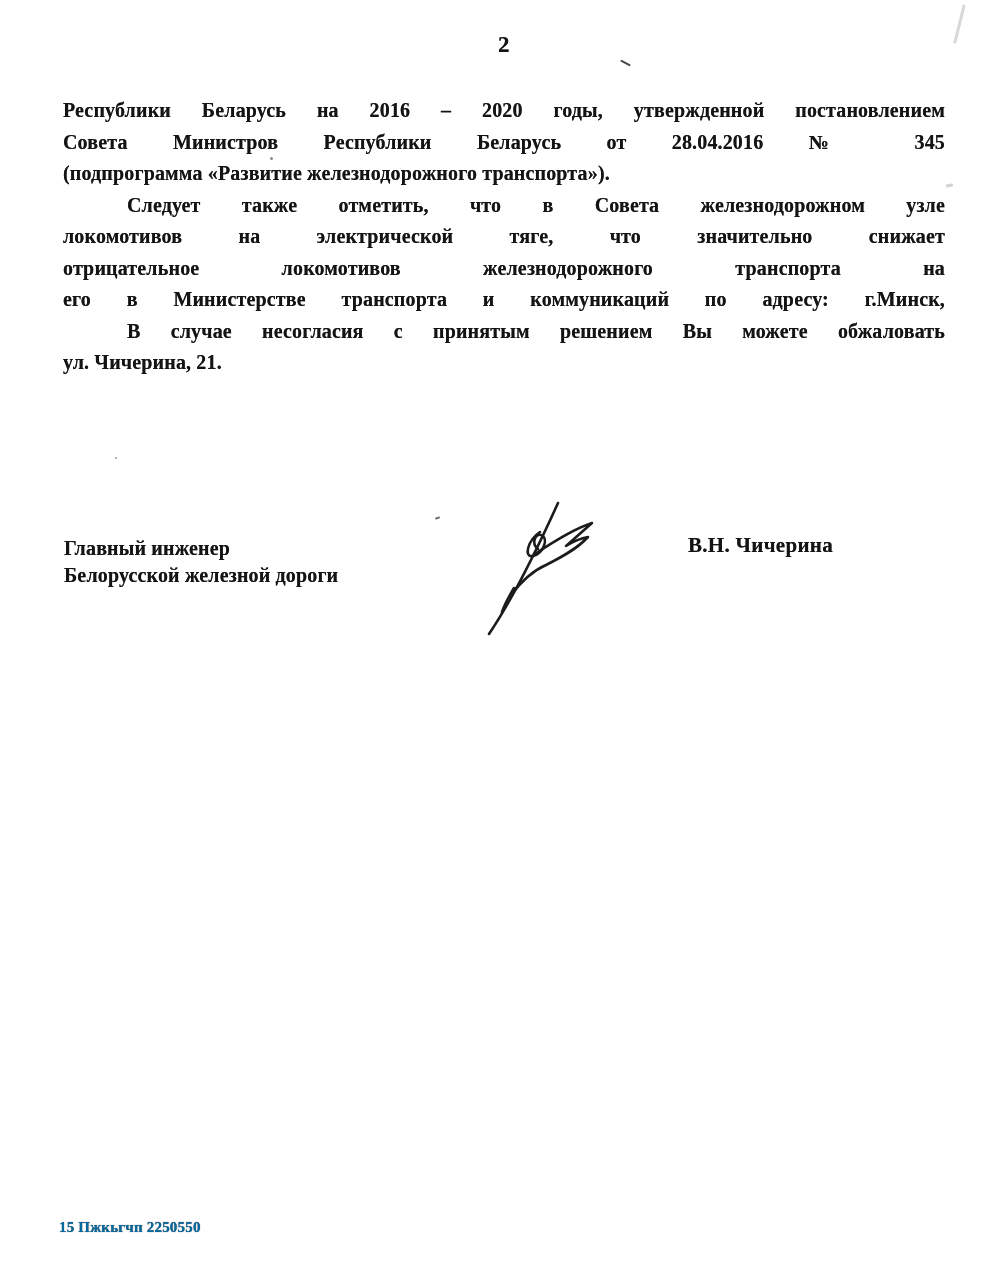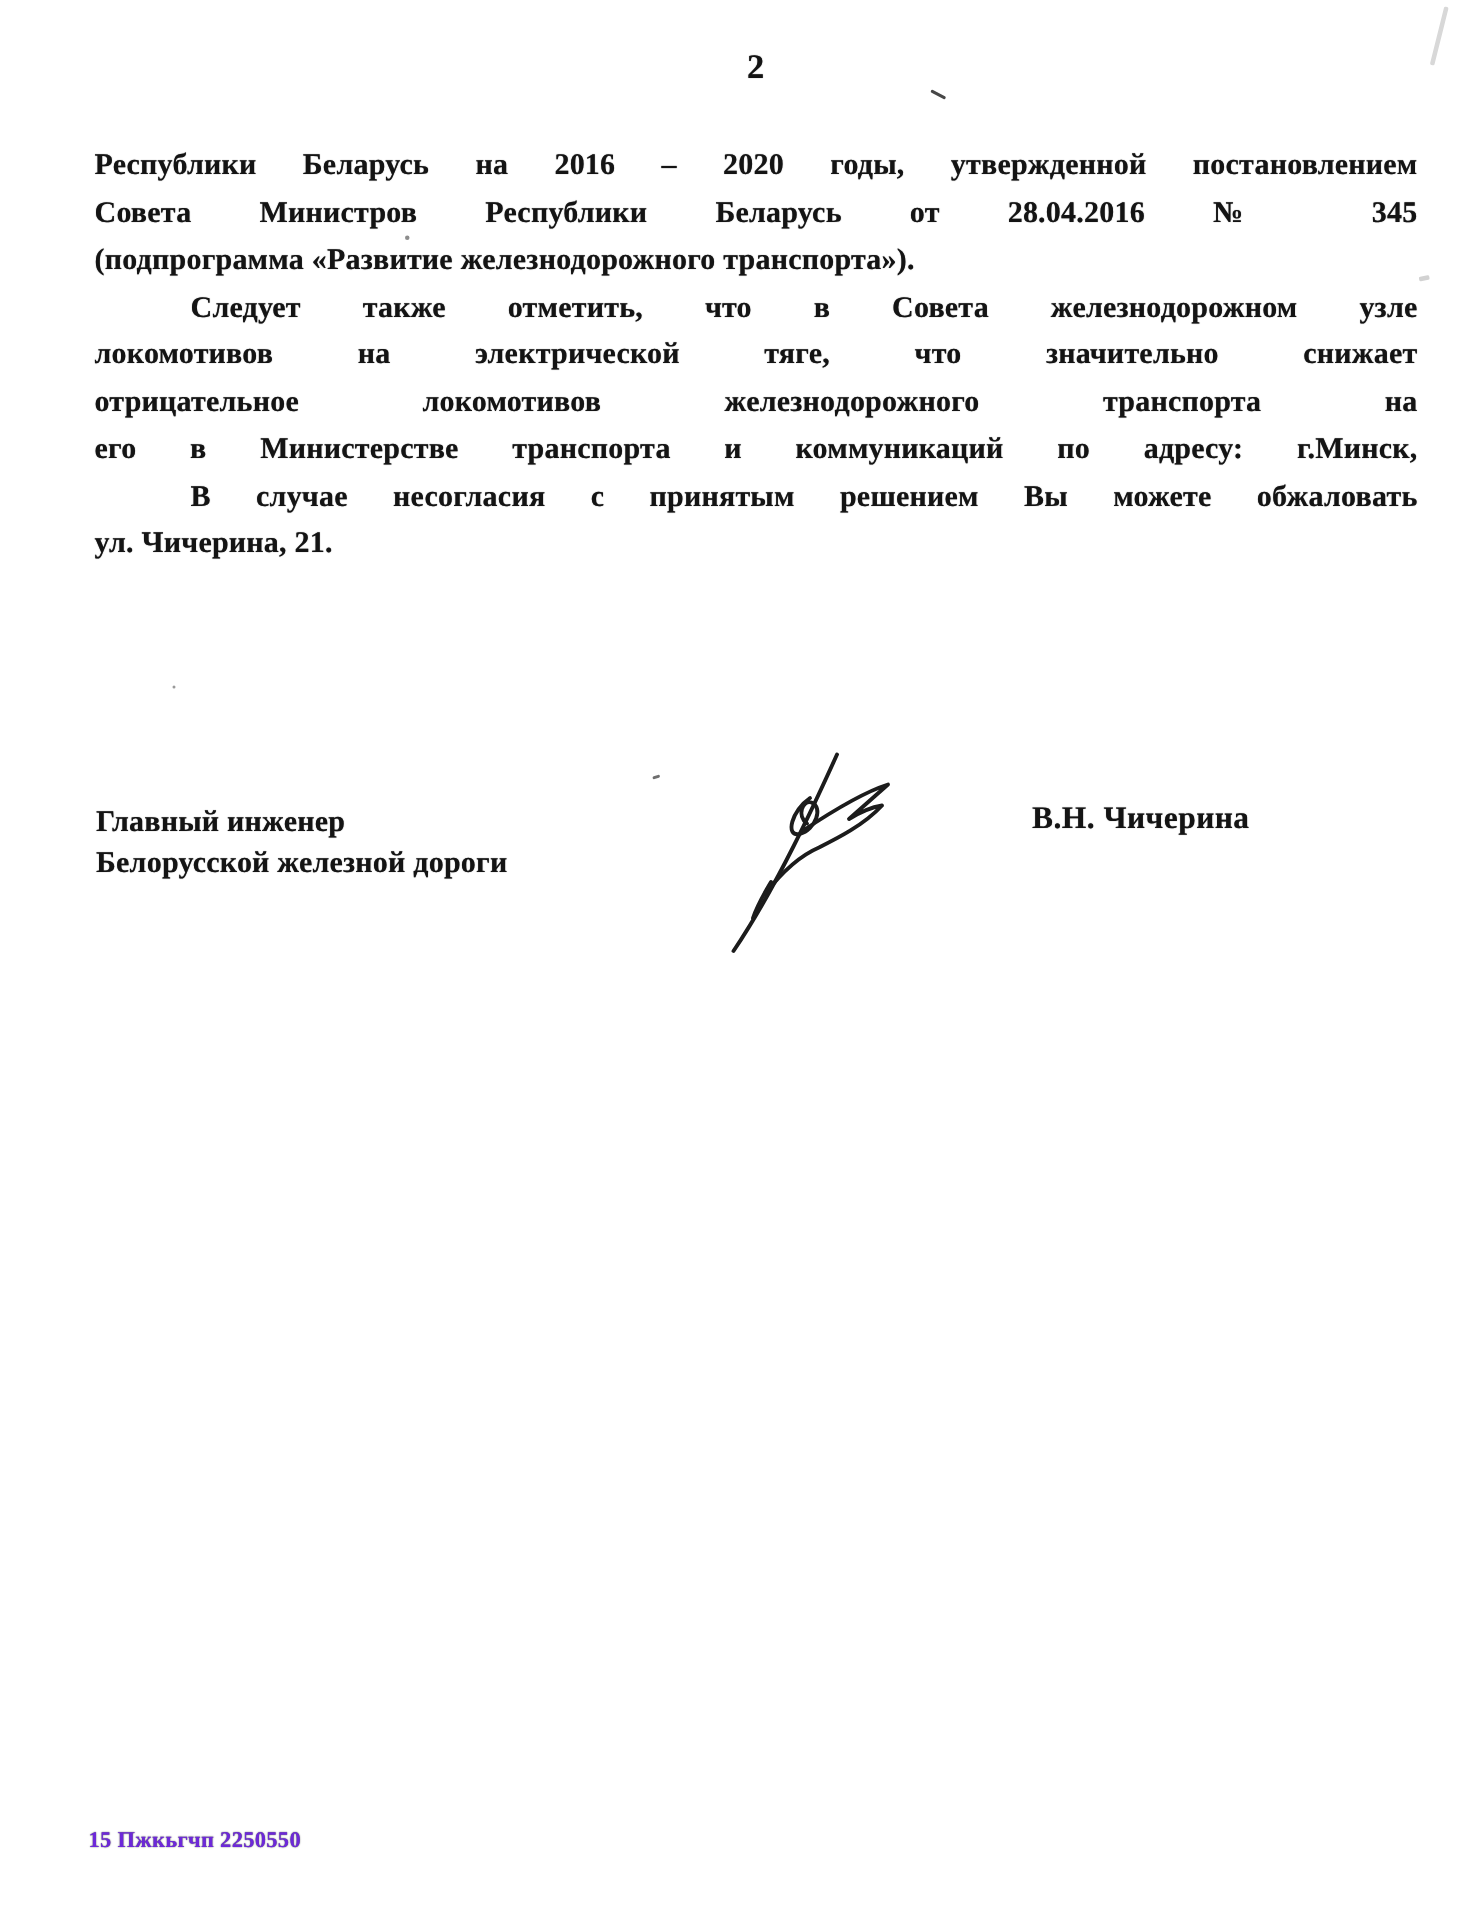--- a/index.html
+++ b/index.html
@@ -83,21 +83,21 @@
     height: 145px;
   }
   
   .footer-code {
     position: absolute;
     left: 59px;
     top: 1219px;
     font-size: 15px;
     font-weight: 700;
     letter-spacing: 0.2px;
-    color: #6d28d9;
+    color: #0369a1;
     text-shadow: 0 0 0.9px rgba(20,20,20,0.85);
   }
   
   .artifact {
     position: absolute;
     background: #4a4a4a;
     border-radius: 1px;
   }
   .a-dash1 { left: 620px; top: 62px; width: 11px; height: 2px; transform: rotate(28deg); background:#474747; }
   .a-dot1  { left: 270px; top: 157px; width: 3px; height: 3px; border-radius:50%; background:#8d8d8d; }

